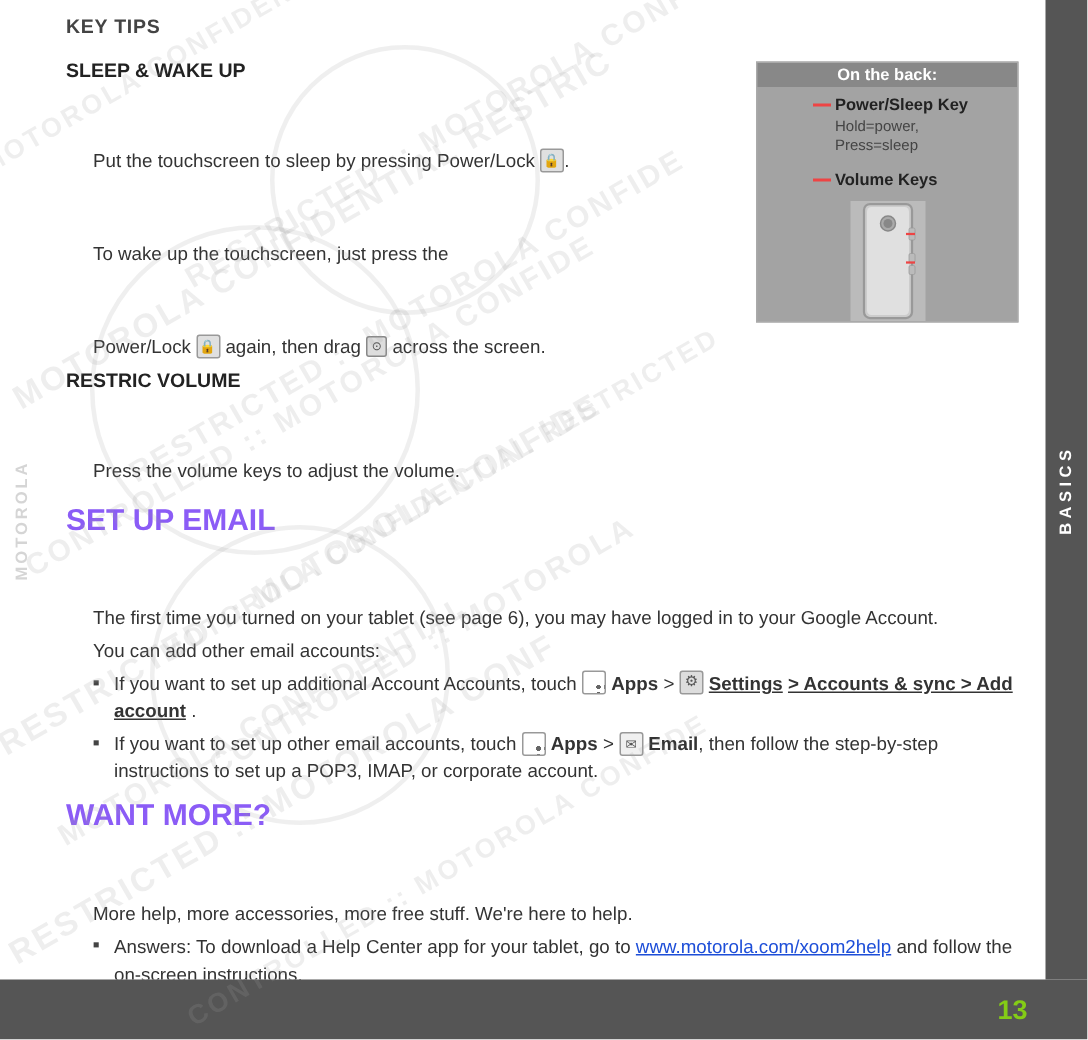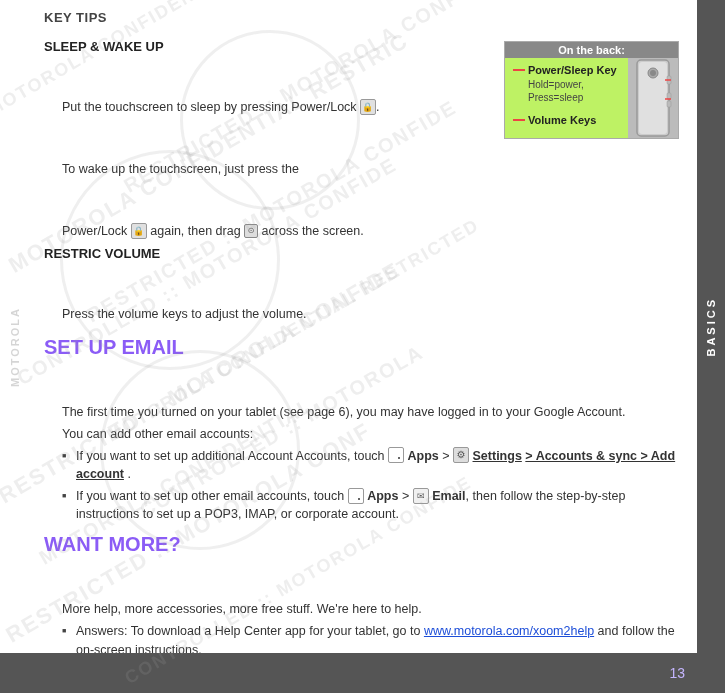--- a/index.html
+++ b/index.html
@@ -94,23 +94,23 @@
       left: 0;
       right: 0;
       height: 40px;
       background: #555;
       display: flex;
       align-items: center;
       justify-content: flex-end;
       padding-right: 40px;
     }
     .page-number {
-      color: #c4b5fd;
-      font-size: 14px;
-      font-weight: normal;
+      color: #84cc16;
+      font-size: 18px;
+      font-weight: bold;
     }
 
     
     .main-content {
       position: absolute;
       top: 0;
       left: 30px;
       right: 28px;
       bottom: 40px;
       padding: 10px 18px 10px 14px;
@@ -273,35 +273,35 @@
       color: #555;
     }
 
     
     .on-the-back-box {
       position: absolute;
       top: 8px;
       right: 0;
       width: 175px;
       border: 1px solid #aaa;
-      background: #bef264;
+      background: #a3a3a3;
       padding: 0;
     }
     .on-the-back-title {
       background: #888;
       color: #fff;
       font-size: 11px;
       font-weight: bold;
       text-align: center;
       padding: 2px 4px;
     }
     .on-the-back-content {
       display: flex;
-      flex-direction: row;
-      align-items: flex-start;
+      flex-direction: column;
+      align-items: center;
     }
     .on-the-back-labels {
       flex: 1;
       padding: 6px 4px 6px 8px;
       font-size: 11px;
       color: #333;
     }
     .label-row {
       display: flex;
       align-items: center;

